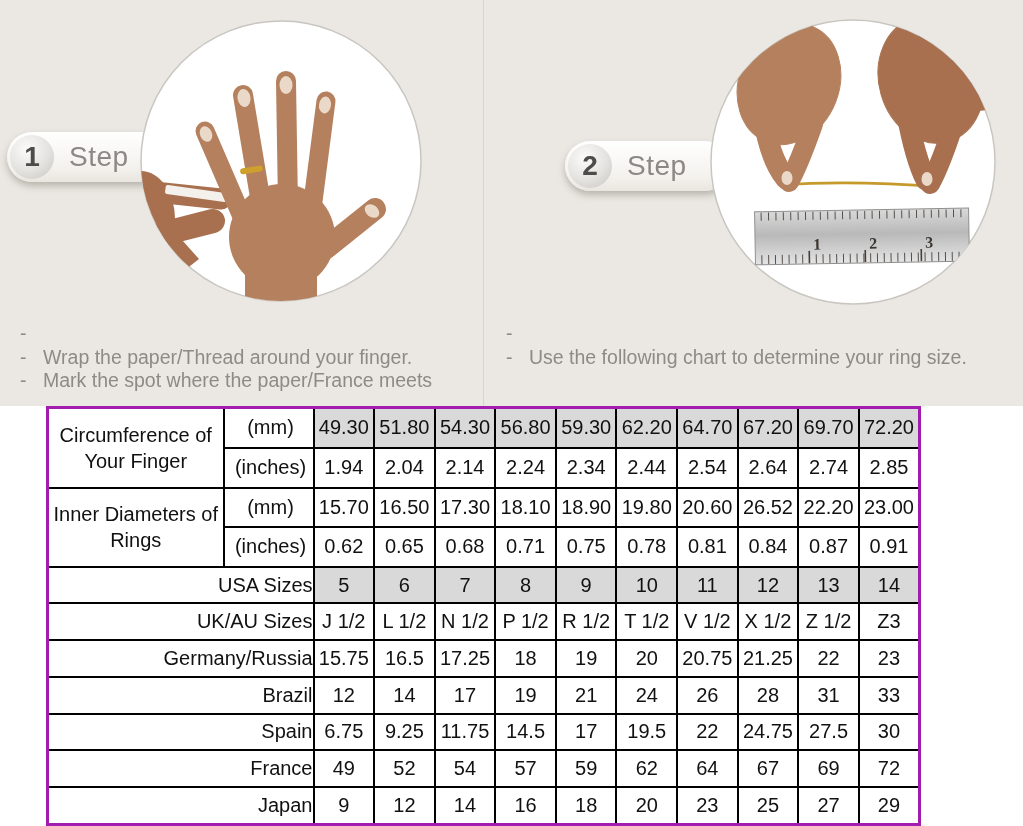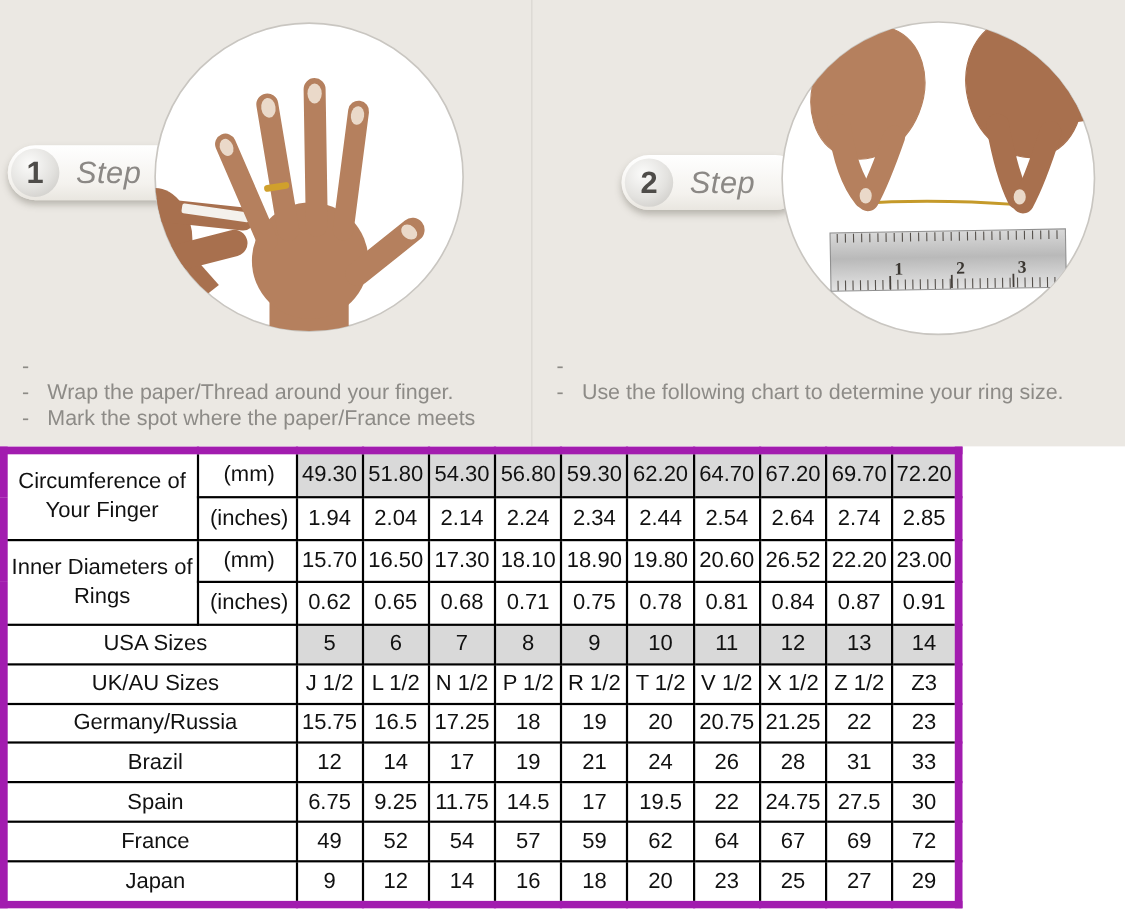--- a/index.html
+++ b/index.html
@@ -20,40 +20,40 @@
   .step-badge { position:absolute; z-index:1; height:50px; border-radius:26px;
     background:linear-gradient(180deg,#ffffff 0%,#f4f2ee 70%,#e9e6e0 100%);
     box-shadow:0 4px 7px rgba(90,85,75,.35);
     display:flex; align-items:center; padding-left:3px; }
   #badge1 { left:7px; top:132px; width:160px; }
   #badge2 { left:565px; top:141px; width:165px; }
   .step-num { width:44px; height:44px; border-radius:50%; flex:0 0 44px;
     background:radial-gradient(circle at 38% 32%, #fbfbfa 0%, #e3e2df 55%, #c6c4c0 100%);
     display:flex; align-items:center; justify-content:center;
     font-size:28px; font-weight:bold; color:#4e4c49; }
-  .step-label { margin-left:15px; font-size:28px; color:#8b8885; letter-spacing:.5px;font-style:italic; }
+  .step-label { margin-left:15px; font-size:28px; color:#8b8885; letter-spacing:.5px; }
 
   .instructions { position:absolute; top:322px; list-style:none; }
   #instructions1 { left:20px; }
   #instructions2 { left:506px; }
   .instructions li { display:flex; font-size:19.5px; line-height:23.5px; color:#8d8b87; }
   .instructions .dash { width:23px; flex:0 0 23px; text-align:left; }
 
   
   .table-wrap { position:absolute; left:0; top:406px; width:1023px; height:420px; background:#fff; }
   table.size-chart { width:875px; height:420px; border-collapse:collapse; table-layout:fixed;
-    border:7px solid #a21caf; font-family:"Liberation Sans", sans-serif; }
+    border:3px solid #a21caf; font-family:"Liberation Sans", sans-serif;margin-left:46px; }
   .size-chart col.c-label { width:176px; }
   .size-chart col.c-unit  { width:90px; }
   .size-chart th, .size-chart td { border:2px solid #000; font-size:20px; color:#111;
     overflow:hidden; white-space:nowrap; }
   .size-chart th.group-label { font-weight:normal; text-align:center; white-space:normal;
     line-height:26px; padding:0 2px; }
   .size-chart td.unit-label { text-align:center; padding-left:4px; }
-  .size-chart td.size-label { text-align:center; padding-left:7px; }
+  .size-chart td.size-label { text-align:right; padding-left:7px; }
   .size-chart td.value { text-align:center; }
   .size-chart .shaded { background:#d9d9d9; }
 </style>
 </head>
 <body>
 
 <div class="page">
 
   <div class="top-section">
     <div class="panel-divider"></div>

